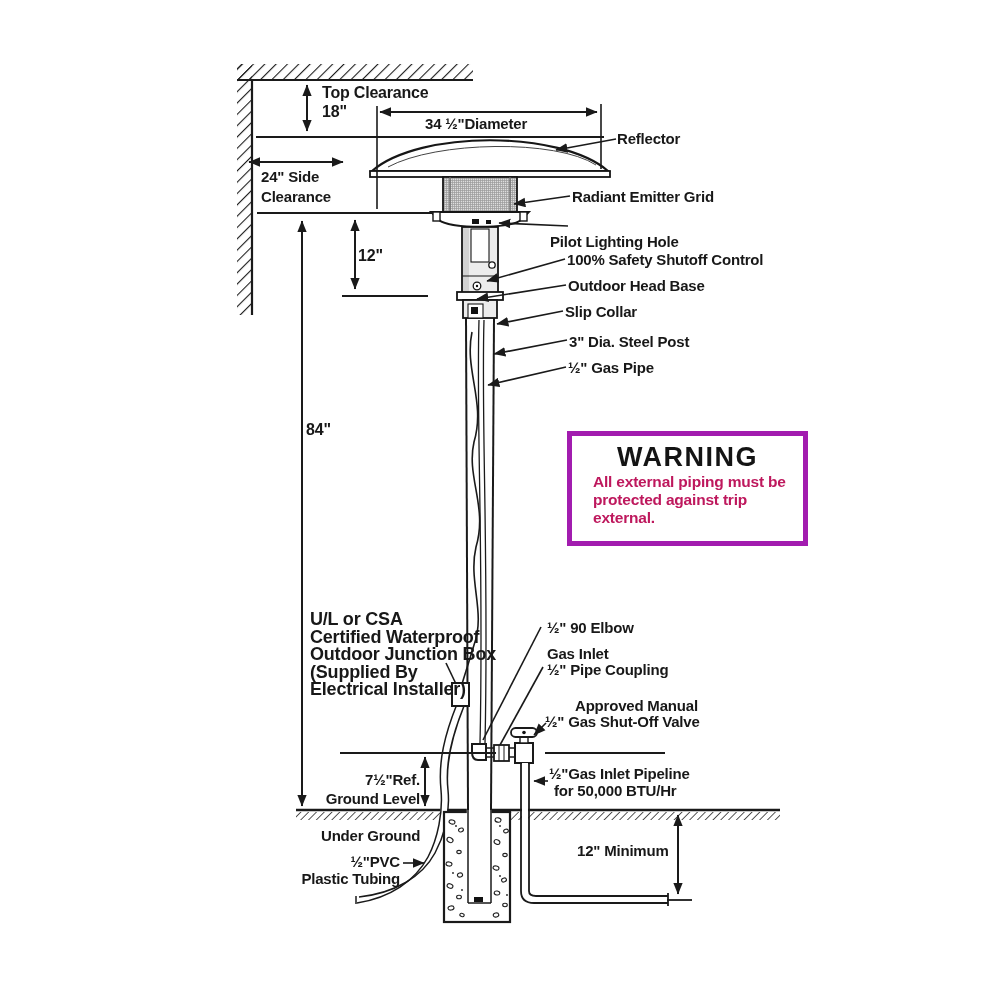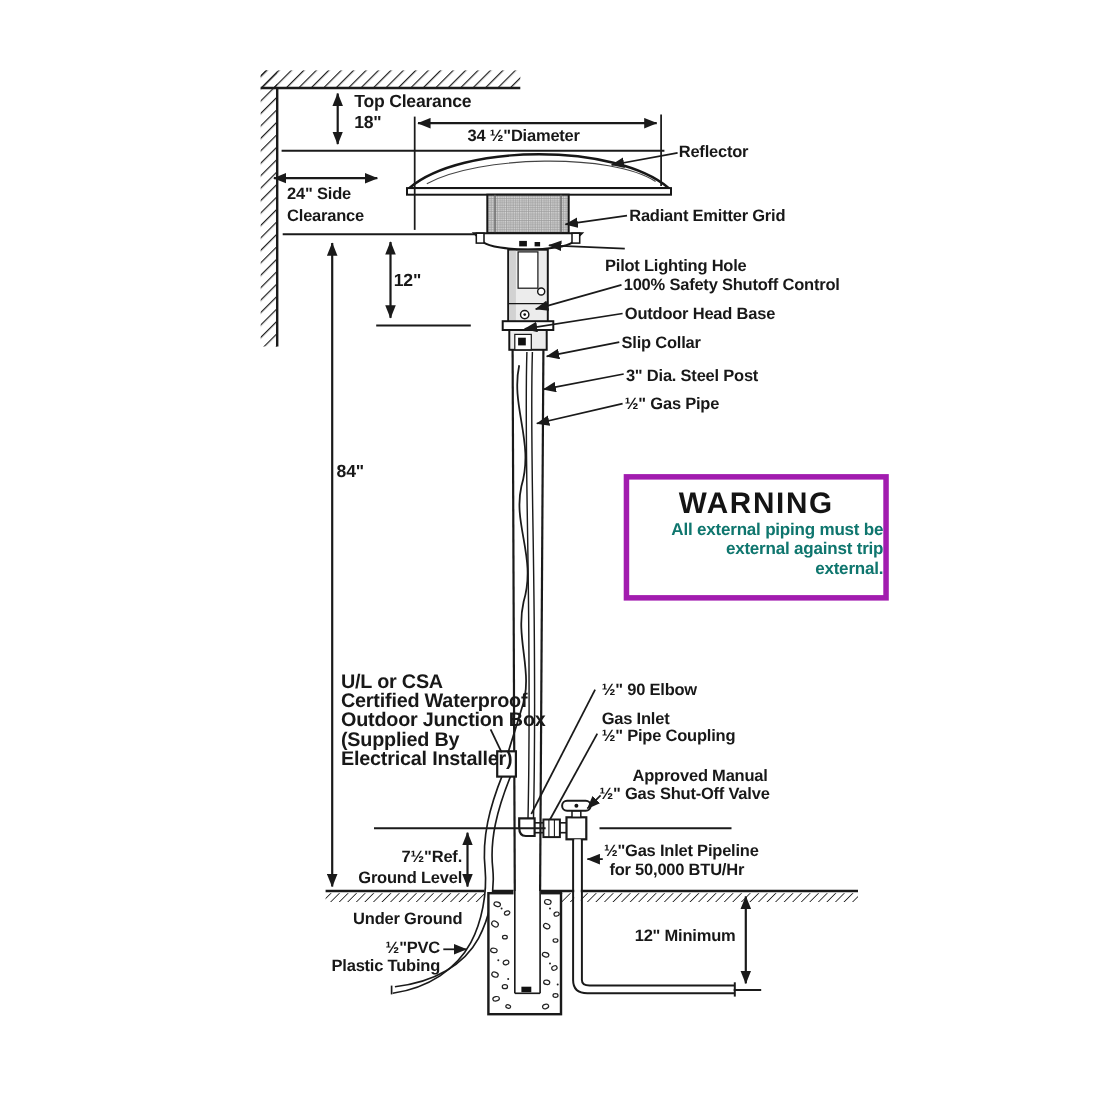--- a/index.html
+++ b/index.html
@@ -10,21 +10,21 @@
        white-space:nowrap;letter-spacing:-0.2px;color:#181818;}
   .lbl.big{font-size:16px;}
   .lbl.rt{text-align:right;}
   .two{line-height:20px;}
   .jb{line-height:17.6px;font-size:18px;}
   .warnbox{position:absolute;left:527px;top:431px;width:231px;height:105px;
            border:5px solid #a21caf;background:#fff;margin-left:40px;}
   .warnbox .wtitle{font-weight:bold;font-size:27px;letter-spacing:1.5px;text-align:center;
                    margin-top:6px;color:#141414;}
   .warnbox .wline{font-weight:bold;font-size:15.5px;line-height:18px;margin-left:21px;
-                  letter-spacing:-0.2px;color:#0f766e;text-align:right;}
+                  letter-spacing:-0.2px;color:#be185d;}
   .warnbox .wline:first-of-type{margin-top:6px;}
 </style>
 </head>
 <body>
 
 <div class="stage">
 
 <svg width="1000" height="1000" viewBox="0 0 1000 1000">
   <defs>
     <marker id="ah" viewBox="0 0 10 8" refX="9.5" refY="4" markerWidth="12" markerHeight="10" markerUnits="userSpaceOnUse" orient="auto-start-reverse">
@@ -224,21 +224,21 @@
 
 <div class="lbl" style="left:569px;top:333px;">3" Dia. Steel Post</div>
 
 <div class="lbl" style="left:568px;top:359px;">½" Gas Pipe</div>
 
 <div class="lbl big" style="left:306px;top:421px;">84"</div>
 
 <div class="warnbox">
   <div class="wtitle">WARNING</div>
   <div class="wline">All external piping must be</div>
-  <div class="wline">external against trip</div>
+  <div class="wline">protected against trip</div>
   <div class="wline">external.</div>
 </div>
 
 <div class="lbl jb" style="left:310px;top:611px;">
   <div>U/L or CSA</div>
   <div>Certified Waterproof</div>
   <div>Outdoor Junction Box</div>
   <div>(Supplied By</div>
   <div>Electrical Installer)</div>
 </div>

